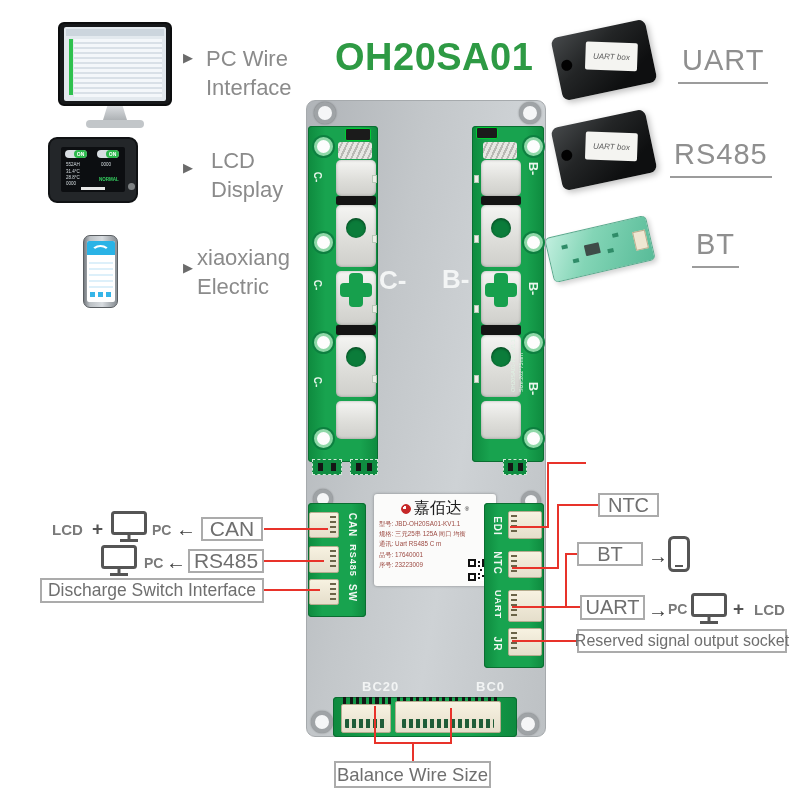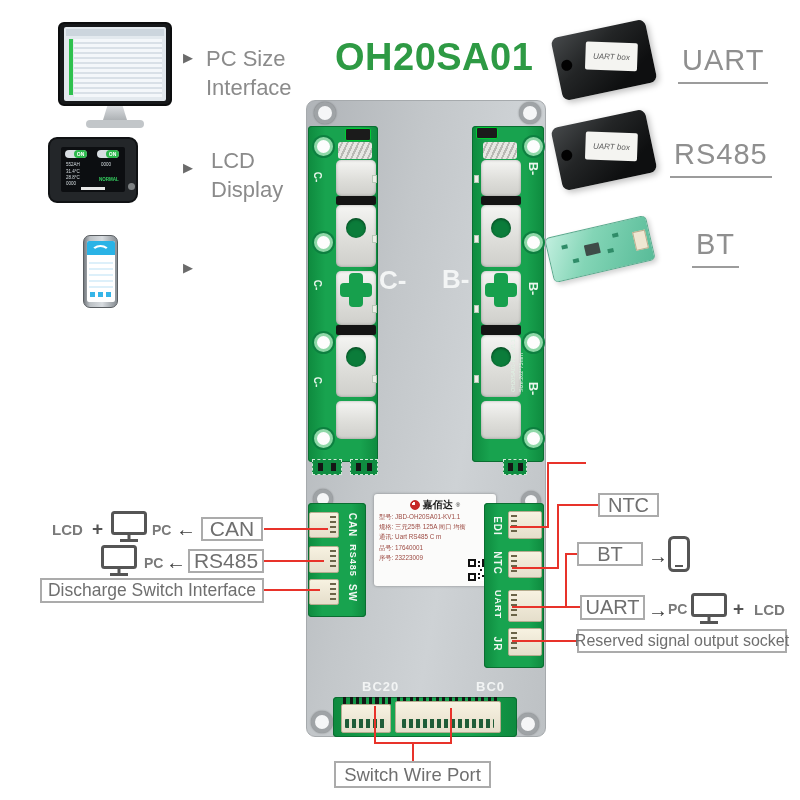--- a/index.html
+++ b/index.html
@@ -46,21 +46,21 @@
   .conn .pins-r{position:absolute;right:2px;top:3px;bottom:3px;width:6px;background:repeating-linear-gradient(180deg,#6b6448 0 2px,rgba(0,0,0,0) 2px 5px);}
   .conn .pins-l{position:absolute;left:2px;top:3px;bottom:3px;width:6px;background:repeating-linear-gradient(180deg,#6b6448 0 2px,rgba(0,0,0,0) 2px 5px);}
   .teeth{background:repeating-linear-gradient(90deg,#151515 0 3px,rgba(0,0,0,0) 3px 6.5px);}
   .bclabel{color:#f2f4f4;font-size:13px;font-weight:bold;letter-spacing:1px;}
   .slot{position:absolute;left:6%;bottom:4px;width:88%;height:9px;background:repeating-linear-gradient(90deg,#1f5c38 0 4px,#e9e2cd 4px 7px);border-radius:1px;}
 
   
   .sticker{left:374px;top:494px;width:122px;height:92px;background:#fbfbfa;border-radius:3px;box-shadow:0 0 3px rgba(0,0,0,.35);padding:4px 5px;box-sizing:border-box;}
   .sticker .brand-row{display:flex;align-items:center;justify-content:center;gap:3px;}
   .sticker .logo{width:10px;height:10px;border-radius:50%;background:radial-gradient(circle at 35% 35%,#ffffff 0 20%,#c62828 22%);border:1.5px solid #c62828;box-sizing:border-box;}
-  .sticker .brand{font-size:10px;font-weight:bold;color:#1c1c1c;}
+  .sticker .brand{font-size:16px;font-weight:normal;color:#1c1c1c;}
   .sticker .reg{font-size:6px;color:#1c1c1c;vertical-align:top;}
   .sticker .line{font-size:6.3px;color:#9c4a42;line-height:1.62;white-space:nowrap;}
 
   
   .mon-frame{background:#17191b;border:2px solid #0c0d0e;border-radius:6px;box-sizing:border-box;}
   .mon-screen{position:absolute;left:4px;top:3px;right:4px;bottom:3px;background:#e3e9ee;border-radius:2px;overflow:hidden;}
   .mon-toolbar{position:absolute;left:2px;top:2px;right:2px;height:7px;background:#ccd5dd;}
   .mon-rows{position:absolute;left:10px;top:12px;right:4px;bottom:4px;background:repeating-linear-gradient(180deg,#f4f7fa 0 3px,#d9e0e7 3px 5px);}
   .mon-greenbar{position:absolute;left:5px;top:12px;width:4px;bottom:6px;background:#2fc14e;}
   .mon-neck{background:linear-gradient(#d9dcdf,#aeb2b5);clip-path:polygon(18% 0,82% 0,100% 100%,0 100%);}
@@ -104,21 +104,21 @@
       <div class="mon-toolbar"></div>
       <div class="mon-rows"></div>
       <div class="mon-greenbar"></div>
     </div>
   </div>
   <div class="a mon-neck" style="left:103px;top:106px;width:24px;height:14px;"></div>
   <div class="a mon-base" style="left:86px;top:120px;width:58px;height:8px;"></div>
 
   <div class="a pointer" style="left:183px;top:50px;">▶</div>
   <div class="a gray-label" style="left:206px;top:44px;">
-    <div>PC Size</div>
+    <div>PC Wire</div>
     <div>Interface</div>
   </div>
 
   <div class="a title" style="left:335px;top:36px;">OH20SA01</div>
 
   <div class="a blackbox" style="left:556px;top:28px;">
     <div class="hole"></div>
     <div class="stick">UART box</div>
   </div>
   <div class="a big-underline" style="left:678px;top:44px;">UART</div>
@@ -169,20 +169,22 @@
           <div class="phone-arc"></div>
         </div>
       <div class="phone-rows"></div>
       <div class="phone-ic" style="left:3px;"></div>
       <div class="phone-ic" style="left:11px;"></div>
       <div class="phone-ic" style="left:19px;"></div>
     </div>
   </div>
   <div class="a pointer" style="left:183px;top:260px;">▶</div>
   <div class="a gray-label" style="left:197px;top:243px;">
+    <div>xiaoxiang</div>
+    <div>Electric</div>
   </div>
 
   <div class="a plate"></div>
   <div class="a screw" style="left:314px;top:102px;width:22px;height:22px;"></div>
   <div class="a screw" style="left:519px;top:102px;width:22px;height:22px;"></div>
   <div class="a screw" style="left:313px;top:489px;width:20px;height:20px;"></div>
   <div class="a screw" style="left:521px;top:491px;width:20px;height:20px;"></div>
   <div class="a screw" style="left:311px;top:711px;width:22px;height:22px;"></div>
   <div class="a screw" style="left:517px;top:713px;width:22px;height:22px;"></div>
 
@@ -402,15 +404,15 @@
   <svg class="a mon-ic-svg" style="left:690px;top:592px;" width="38" height="34" viewBox="0 0 38 34">
     <rect x="2.5" y="2.5" width="33" height="21" rx="2" fill="none" stroke="#555" stroke-width="3"></rect>
     <line x1="19" y1="24" x2="19" y2="29" stroke="#555" stroke-width="3"></line>
     <line x1="10" y1="30.5" x2="28" y2="30.5" stroke="#555" stroke-width="3"></line>
   </svg>
   <div class="a plustxt" style="left:733px;top:599px;">+</div>
   <div class="a smalltxt" style="left:754px;top:601px;font-size:15px;">LCD</div>
 
   <div class="a cbox" style="left:577px;top:629px;width:210px;height:24px;font-size:16px;">Reserved signal output socket</div>
 
-  <div class="a cbox" style="left:334px;top:761px;width:157px;height:27px;font-size:18.5px;">Switch Wire Port</div>
+  <div class="a cbox" style="left:334px;top:761px;width:157px;height:27px;font-size:18.5px;">Balance Wire Size</div>
 
 </div>
 
 </body></html>

